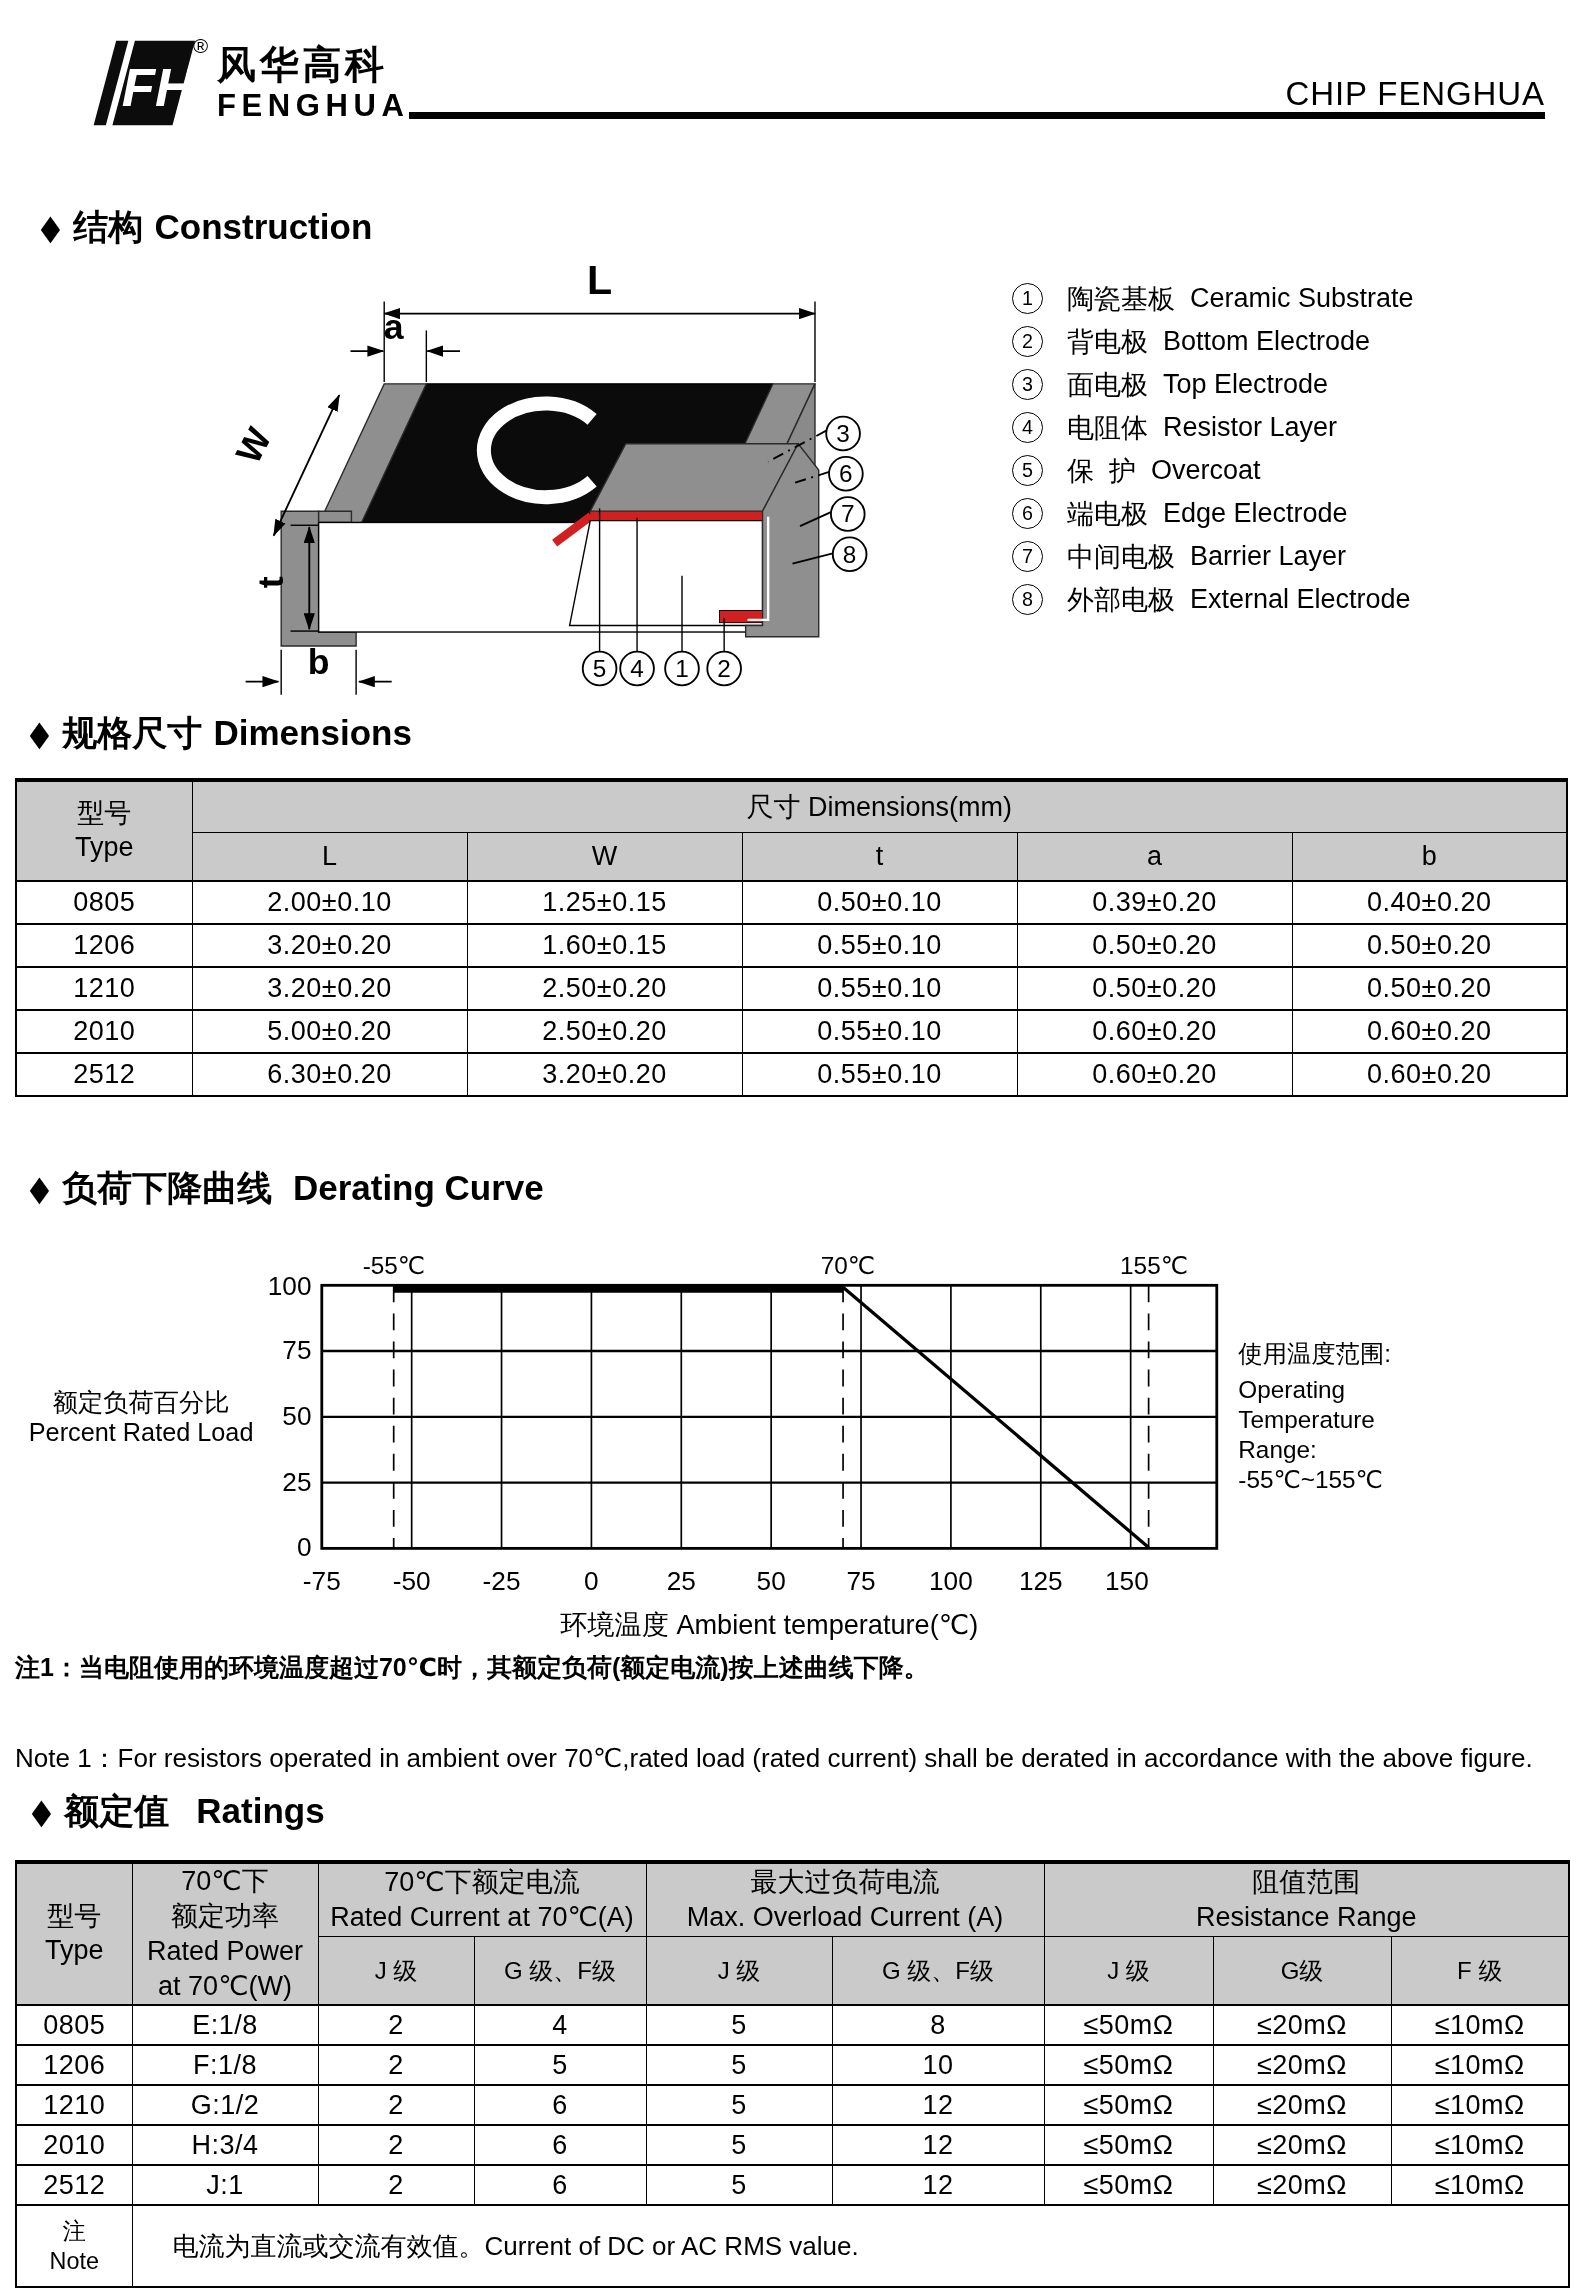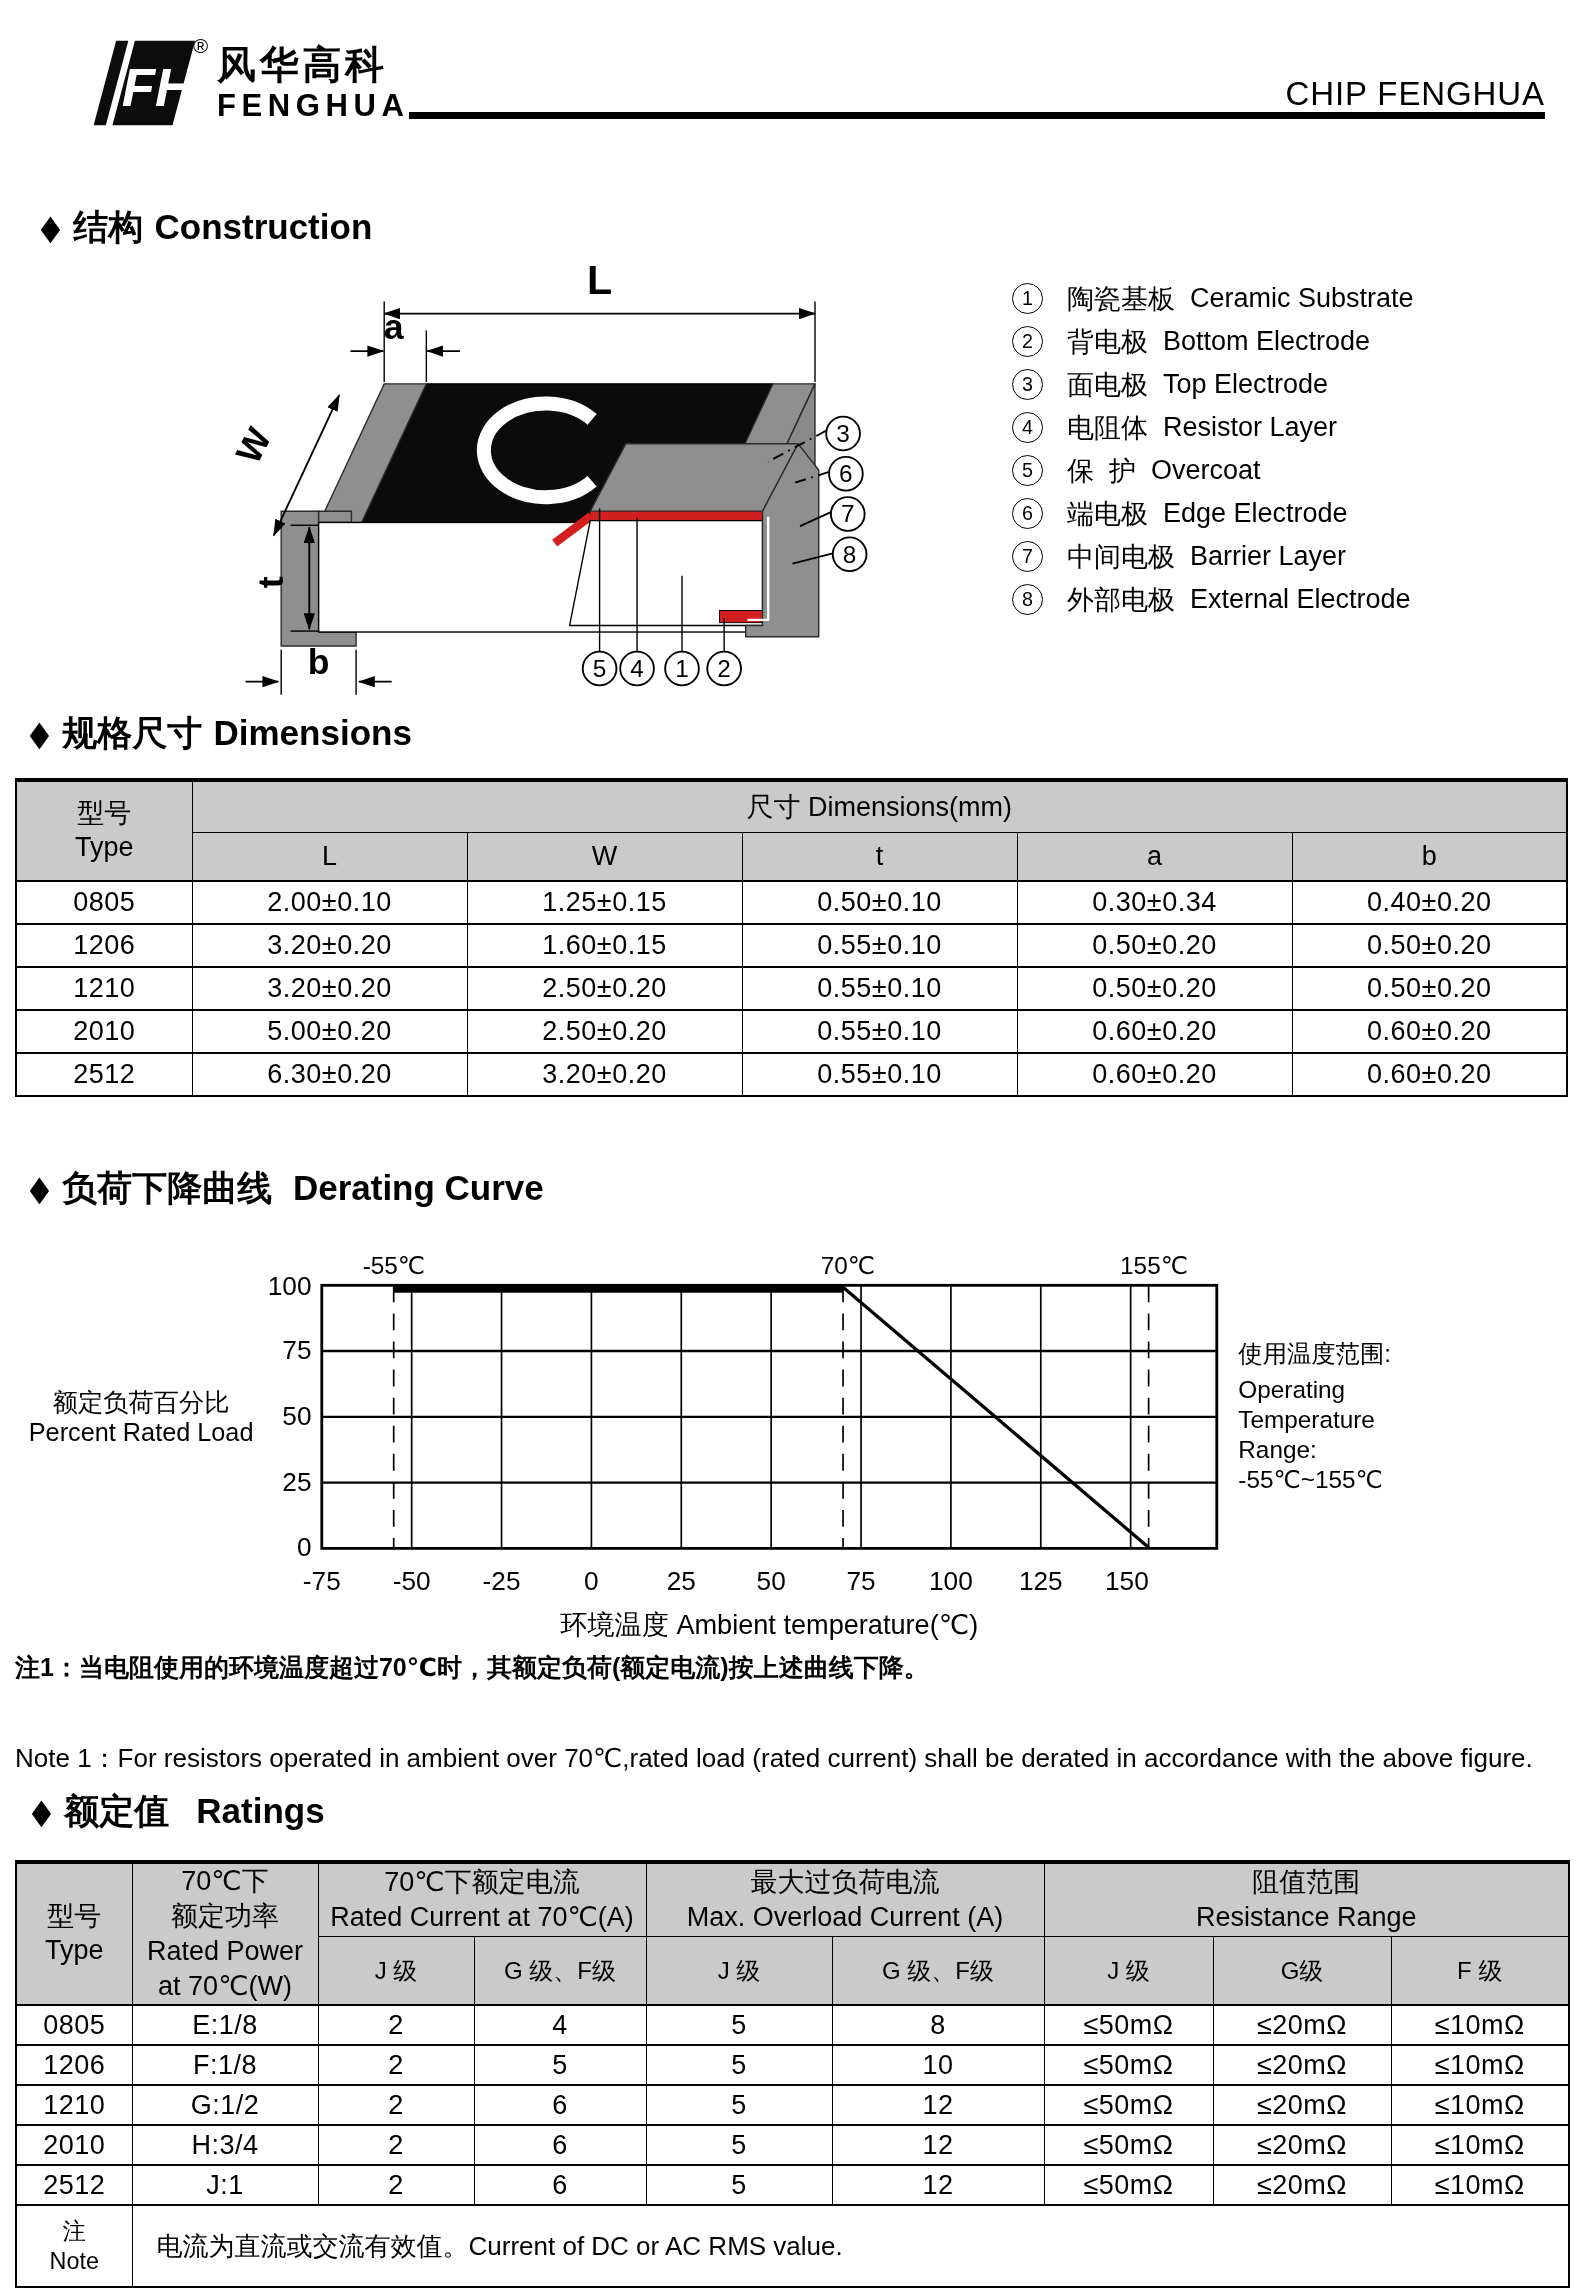--- a/index.html
+++ b/index.html
@@ -34,21 +34,21 @@
   .dim-table-wrap{position:absolute;left:15px;top:778px;}
   .rat-table-wrap{position:absolute;left:15px;top:1860px;}
   table{border:2.8px solid #000;border-top:4.7px solid #000;}
   tr.h1 th{border-bottom-width:1.9px;font-size:27px;}
   tr.h2 th{border-bottom-width:2.8px;font-size:27px;}
   tr.data td{border-top-width:2.8px;border-bottom-width:2.8px;font-size:27px;letter-spacing:0.5px;}
   tr.noterow td{border-top-width:2.8px;font-size:25px;}
   th.span2{font-size:26px;line-height:1.25;}
   .small-h{font-size:23.4px;line-height:1.3;}
   .grp{font-size:25px;line-height:1.3;}
-  .note-text-cell{text-align:left;padding-left:24px;}
+  .note-text-cell{text-align:left;padding-left:40px;}
 
   
   .chart-svg{position:absolute;left:0;top:1246px;}
   .note-line{position:absolute;left:15px;white-space:nowrap;}
   .note-cn{top:1651px;font-size:25px;font-weight:bold;}
   .note-en{top:1741px;font-size:26px;}
 
   .fig-svg{position:absolute;left:225px;top:234px;}
   svg text{font-family:"Liberation Sans","DejaVu Sans",sans-serif;}
 </style>
@@ -219,21 +219,21 @@
         <th class="gray">W</th>
         <th class="gray">t</th>
         <th class="gray">a</th>
         <th class="gray">b</th>
       </tr>
       <tr class="data" style="height:43px;">
             <td>0805</td>
             <td>2.00±0.10</td>
             <td>1.25±0.15</td>
             <td>0.50±0.10</td>
-            <td>0.30±0.34</td>
+            <td>0.39±0.20</td>
             <td>0.40±0.20</td>
           </tr>
       <tr class="data" style="height:43px;">
             <td>1206</td>
             <td>3.20±0.20</td>
             <td>1.60±0.15</td>
             <td>0.55±0.10</td>
             <td>0.50±0.20</td>
             <td>0.50±0.20</td>
           </tr>

